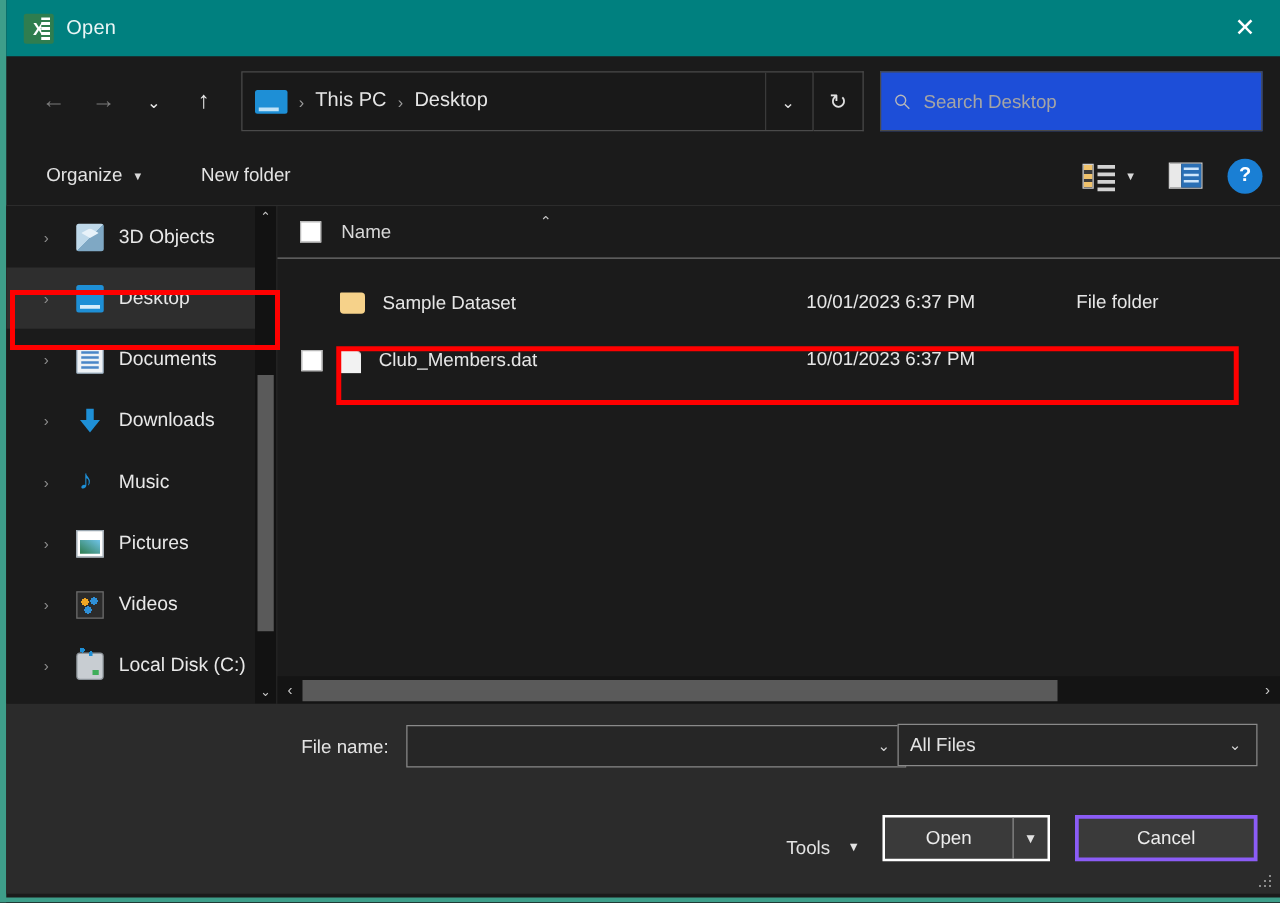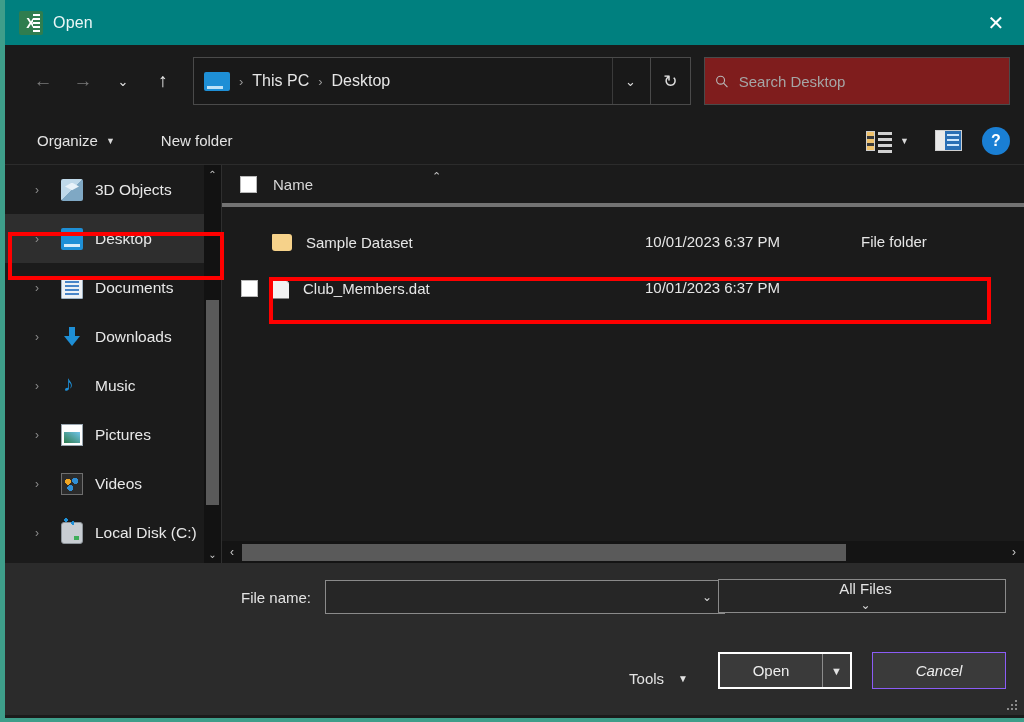--- a/index.html
+++ b/index.html
@@ -99,21 +99,21 @@
     border: 1px solid #4a4a4a; border-left: none;
     display: flex; align-items: center; justify-content: center;
     color: #e0e0e0; font-size: 17px; cursor: pointer;
     background: #191919;
   }
   .searchbox {
     flex: 0 0 auto;
     width: 306px; height: 48px;
     margin-left: 13px;
     border: 1px solid #4a4a4a;
-    background: #7f1d1d;
+    background: #1d4ed8;
     display: flex; align-items: center;
     padding: 0 10px;
     gap: 10px;
   }
   .search-input {
     background: transparent; border: none; outline: none;
     color: #cccccc; font-size: 15px;
     font-family: "Liberation Sans", sans-serif;
     width: 100%;
   }
@@ -225,21 +225,21 @@
     background: #5a5a5a; cursor: pointer;
   }
 
   
   .vdiv { width: 1px; background: #2f2f2f; }
 
   
   .filelist { flex: 1 1 auto; position: relative; background: #1b1b1b; }
   .col-head {
     height: 42px; display: flex; align-items: center;
-    border-bottom: 4px solid #737373;
+    border-bottom: 1px solid #737373;
     position: relative;
   }
   .ch-name { width: 409px; display: flex; align-items: center; gap: 16px; padding-left: 18px; position: relative; cursor: pointer; }
   .ch-date { width: 216px; padding-left: 14px; border-left: 1px solid #3a3a3a; cursor: pointer; }
   .ch-type { flex: 1; padding-left: 14px; border-left: 1px solid #3a3a3a; cursor: pointer; }
   .ch-text { color: #d8d8d8; font-size: 15px; }
   .sort-caret {
     position: absolute; left: 210px; top: -6px;
     color: #c7c7c7; font-size: 11px;
   }
@@ -296,44 +296,44 @@
     padding-top: 16px;
   }
   .fn-label { color: #e3e3e3; font-size: 15px; width: 302px; text-align: right; padding-right: 14px; }
   .combo {
     height: 34px; border: 1px solid #8a8a8a; background: #262626;
     display: flex; align-items: center; padding: 0 2px 0 9px;
   }
   .combo-val { color: #e4e4e4; font-size: 15px; flex: 1; white-space: nowrap; }
   .combo-caret { width: 30px; text-align: center; color: #d6d6d6; font-size: 12px; }
   .fn-combo { width: 400px; }
-  .ft-combo { width: 288px; position: absolute; right: 18px; top: 16px; flex-direction: column; }
+  .ft-combo { width: 288px; position: absolute; right: 18px; top: 16px; }
 
   .btn-row { position: absolute; right: 18px; bottom: 26px; display: flex; align-items: center; gap: 20px; }
   .tools-btn {
     position: absolute; right: 336px; bottom: 28px;
     display: flex; align-items: center; gap: 14px;
     color: #e3e3e3; font-size: 15px; cursor: pointer;
   }
   .open-btn {
     width: 134px; height: 37px;
     border: 2px solid #ffffff; background: #3a3a3a;
     display: flex; align-items: center; cursor: pointer;
   }
   .open-label { flex: 1; text-align: center; color: #ececec; font-size: 15px; }
   .open-split {
     width: 28px; height: 100%; border-left: 1px solid #8c8c8c;
     display: flex; align-items: center; justify-content: center;
     color: #e2e2e2; font-size: 11px;
   }
   .cancel-btn {
-    width: 134px; height: 37px;
-    border: 1px solid #8b5cf6; background: #3a3a3a;
-    display: flex; align-items: center; justify-content: center;
-    color: #ececec; font-size: 15px; cursor: pointer; font-style: italic;
+    width: 146px; height: 37px;
+    border: 3px solid #8b5cf6; background: #3a3a3a;
+    display: flex; align-items: center; justify-content: center;
+    color: #ececec; font-size: 15px; cursor: pointer;
   }
   .grip {
     position: absolute; right: 6px; bottom: 4px;
     width: 12px; height: 12px;
     background:
       radial-gradient(circle at 2px 10px,#8c8c8c 1px,transparent 1px),
       radial-gradient(circle at 6px 10px,#8c8c8c 1px,transparent 1px),
       radial-gradient(circle at 10px 10px,#8c8c8c 1px,transparent 1px),
       radial-gradient(circle at 6px 6px,#8c8c8c 1px,transparent 1px),
       radial-gradient(circle at 10px 6px,#8c8c8c 1px,transparent 1px),

